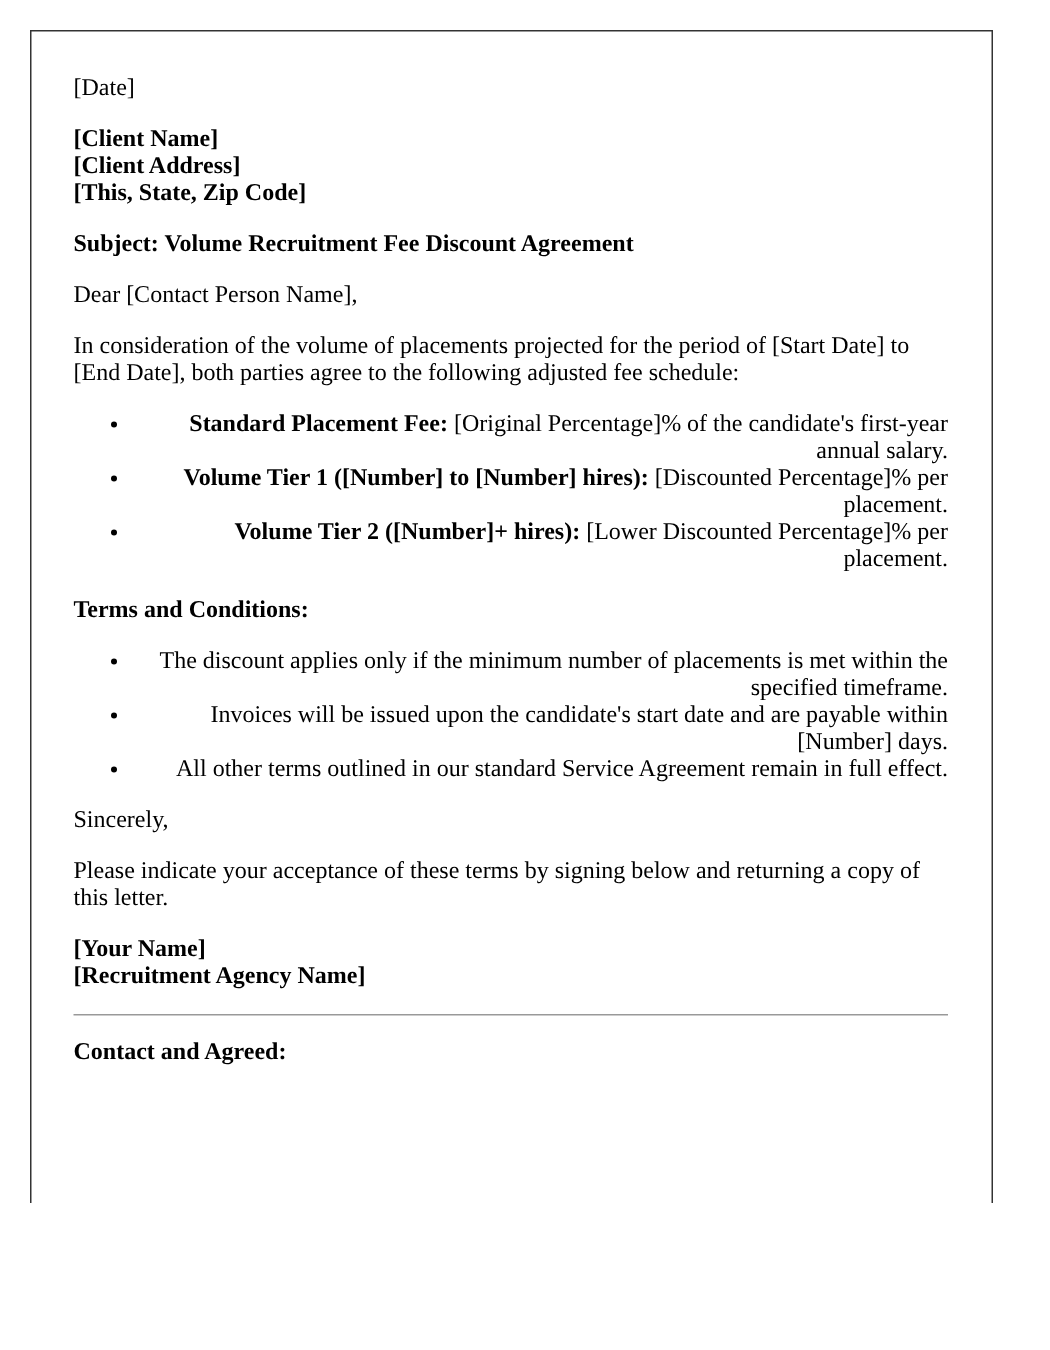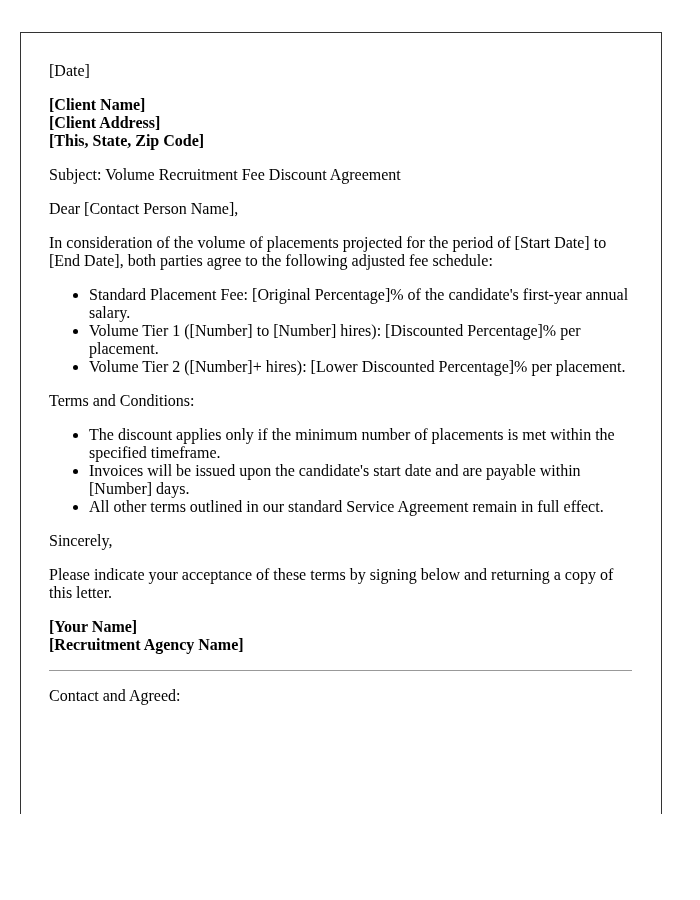--- a/index.html
+++ b/index.html
@@ -6,21 +6,21 @@
       margin: 0;
       padding: 0;
       background: #ffffff;
       width: 700px;
       height: 900px;
       overflow: hidden;
     }
     .viewport {
       position: absolute;
       left: 20px;
-      top: 32px;
+      top: 20px;
       width: 642px;
       height: 782px;
       overflow: hidden;
     }
     .letter {
       box-sizing: border-box;
       width: 642px;
       min-height: 1000px;
       border: 1px solid #333333;
       padding: 29px 29px 40px 28px;
@@ -32,26 +32,27 @@
     .letter p {
       margin: 0 0 16px 0;
     }
     .letter .line {
       display: block;
       font-weight: bold;
     }
     .letter ul {
       margin: 0 0 16px 0;
       padding-left: 40px;
+      text-align: right;
     }
     .letter li {
       margin: 0;
     }
     .letter strong {
-      font-weight: normal;
+      font-weight: bold;
     }
     .letter hr {
       border: none;
       border-top: 1px solid #999999;
       margin: 16px 0 16px 0;
       height: 0;
     }
   </style>
 </head>
 <body>

